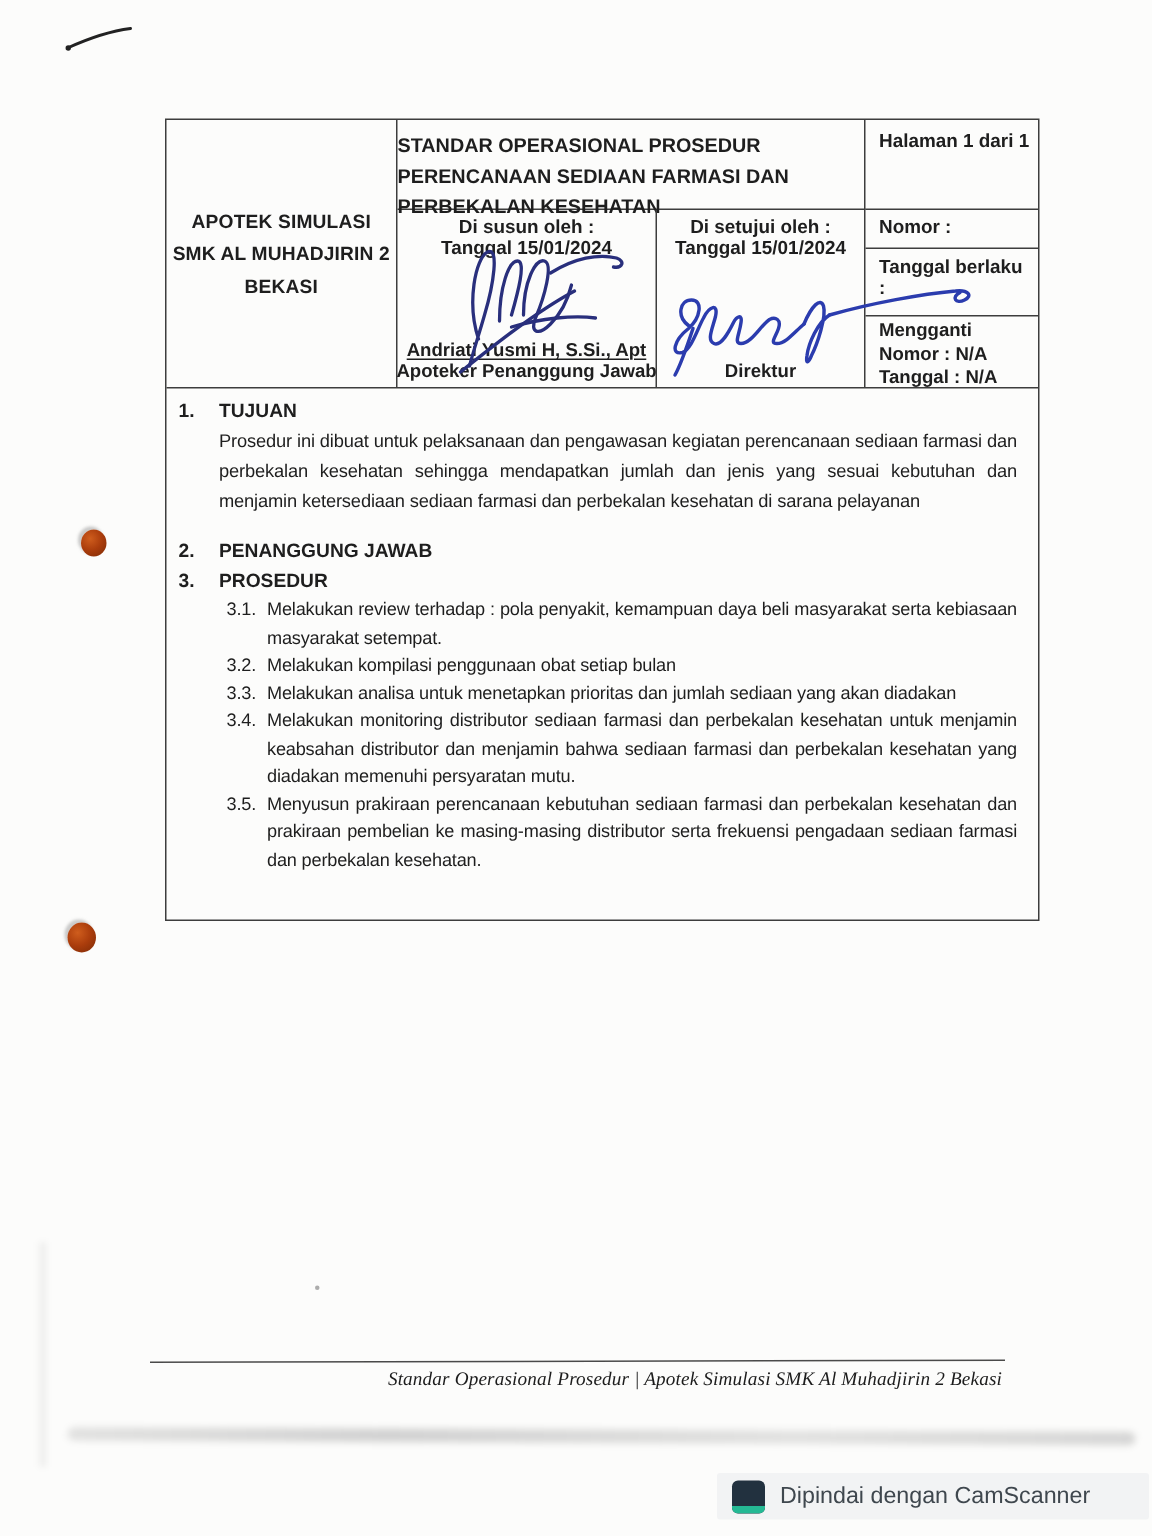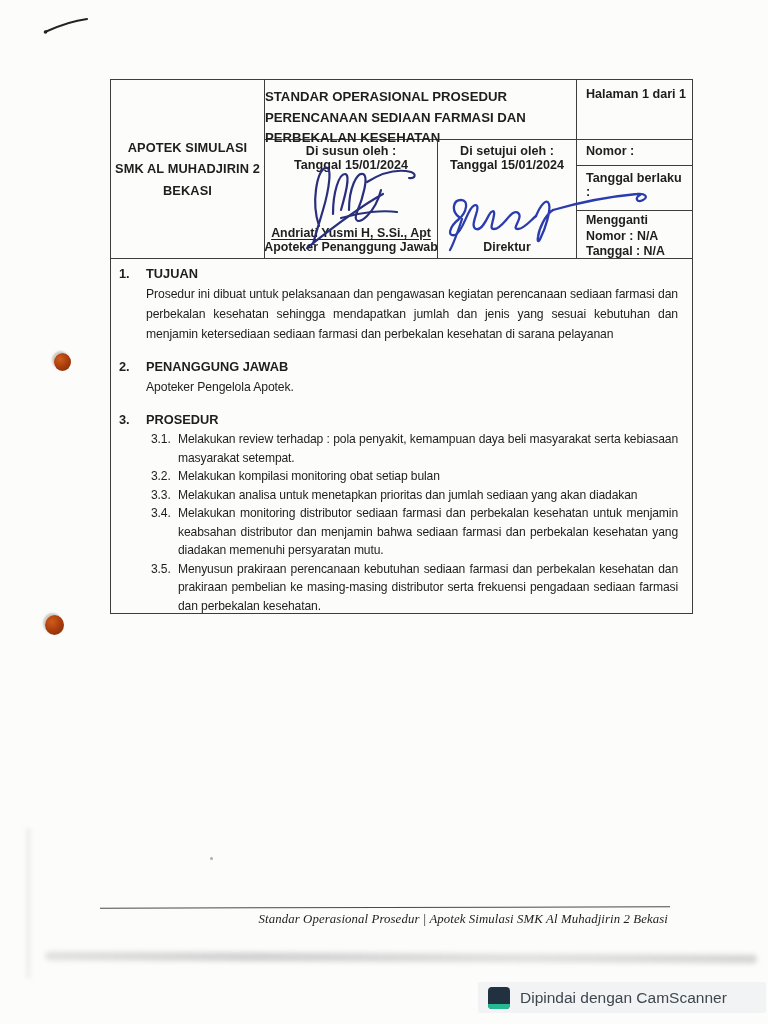--- a/index.html
+++ b/index.html
@@ -159,34 +159,33 @@
       <div class="sec-head">
         <span class="sec-no">1.</span>
         <span>TUJUAN</span>
       </div>
       <p class="sec-para">Prosedur ini dibuat untuk pelaksanaan dan pengawasan kegiatan perencanaan sediaan farmasi dan perbekalan kesehatan sehingga mendapatkan jumlah dan jenis yang sesuai kebutuhan dan menjamin ketersediaan sediaan farmasi dan perbekalan kesehatan di sarana pelayanan</p>
 
       <div class="sec-head">
         <span class="sec-no">2.</span>
         <span>PENANGGUNG JAWAB</span>
       </div>
-      <p class="sec-para">Apoteker Pengelola Apotek.</p>
 
       <div class="sec-head">
         <span class="sec-no">3.</span>
         <span>PROSEDUR</span>
       </div>
       <div class="items">
         <div class="item">
           <span class="item-no">3.1.</span>
           <span class="item-text">Melakukan review terhadap : pola penyakit, kemampuan daya beli masyarakat serta kebiasaan masyarakat setempat.</span>
         </div>
         <div class="item">
           <span class="item-no">3.2.</span>
-          <span class="item-text">Melakukan kompilasi monitoring obat setiap bulan</span>
+          <span class="item-text">Melakukan kompilasi penggunaan obat setiap bulan</span>
         </div>
         <div class="item">
           <span class="item-no">3.3.</span>
           <span class="item-text">Melakukan analisa untuk menetapkan prioritas dan jumlah sediaan yang akan diadakan</span>
         </div>
         <div class="item">
           <span class="item-no">3.4.</span>
           <span class="item-text">Melakukan monitoring distributor sediaan farmasi dan perbekalan kesehatan untuk menjamin keabsahan distributor dan menjamin bahwa sediaan farmasi dan perbekalan kesehatan yang diadakan memenuhi persyaratan mutu.</span>
         </div>
         <div class="item">

